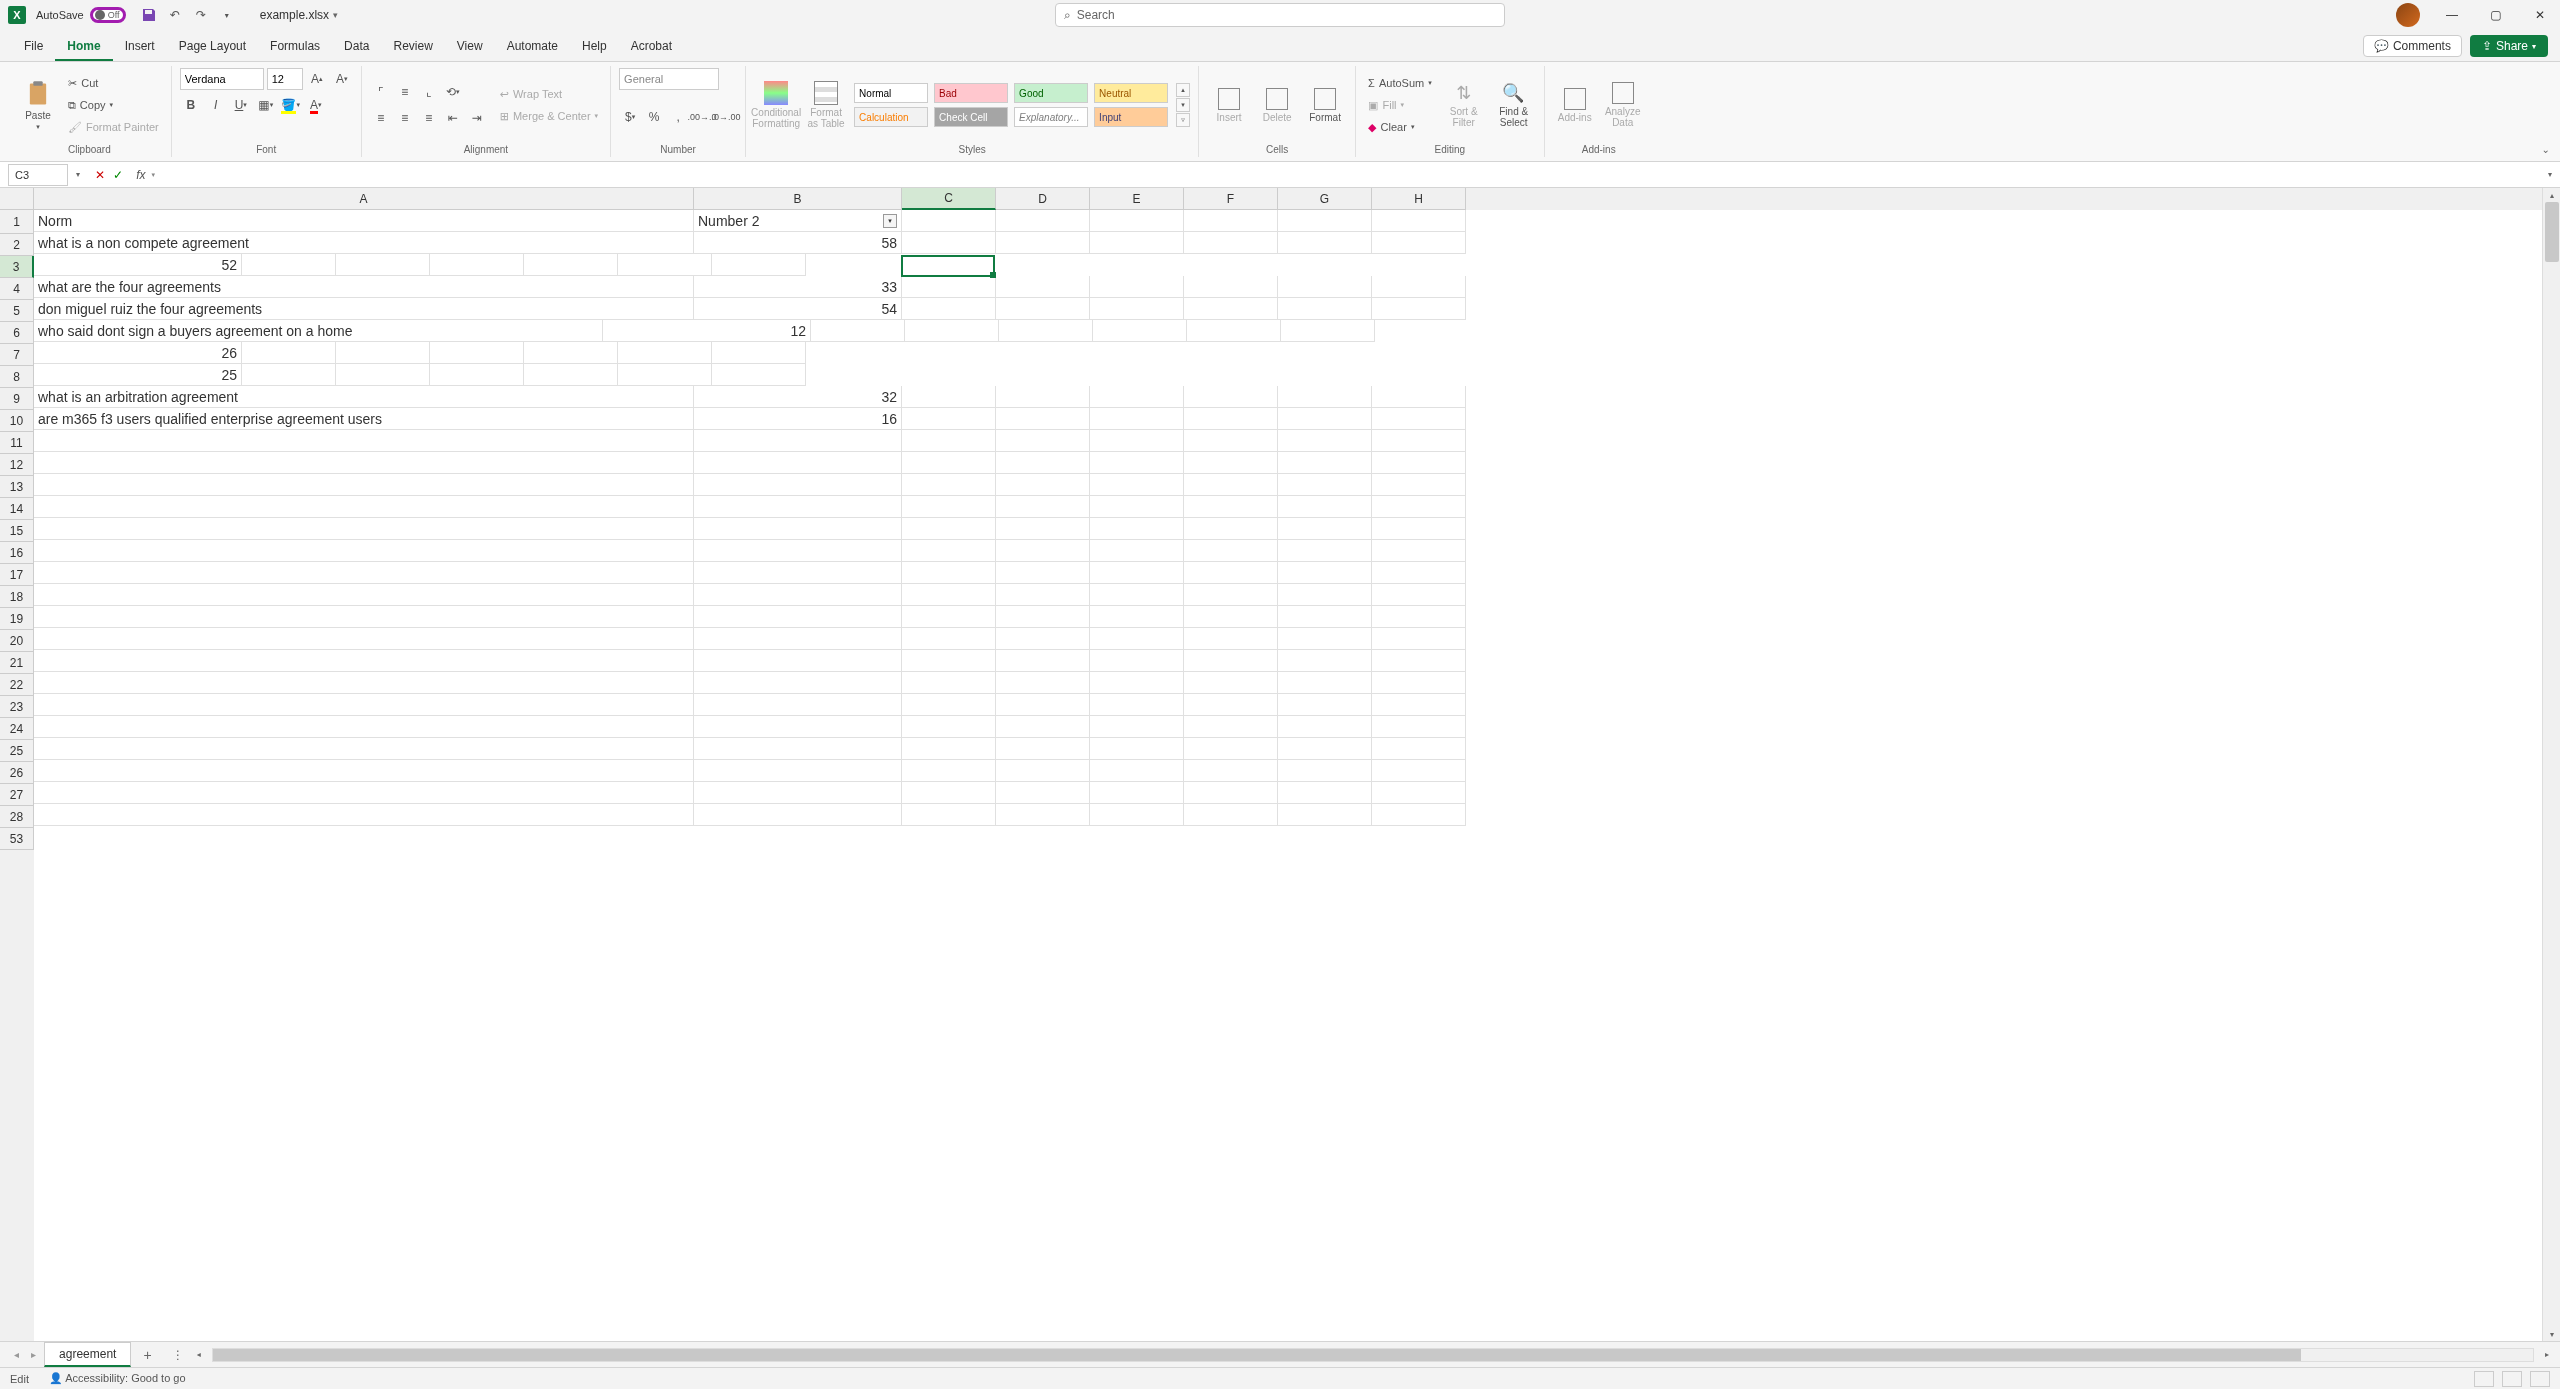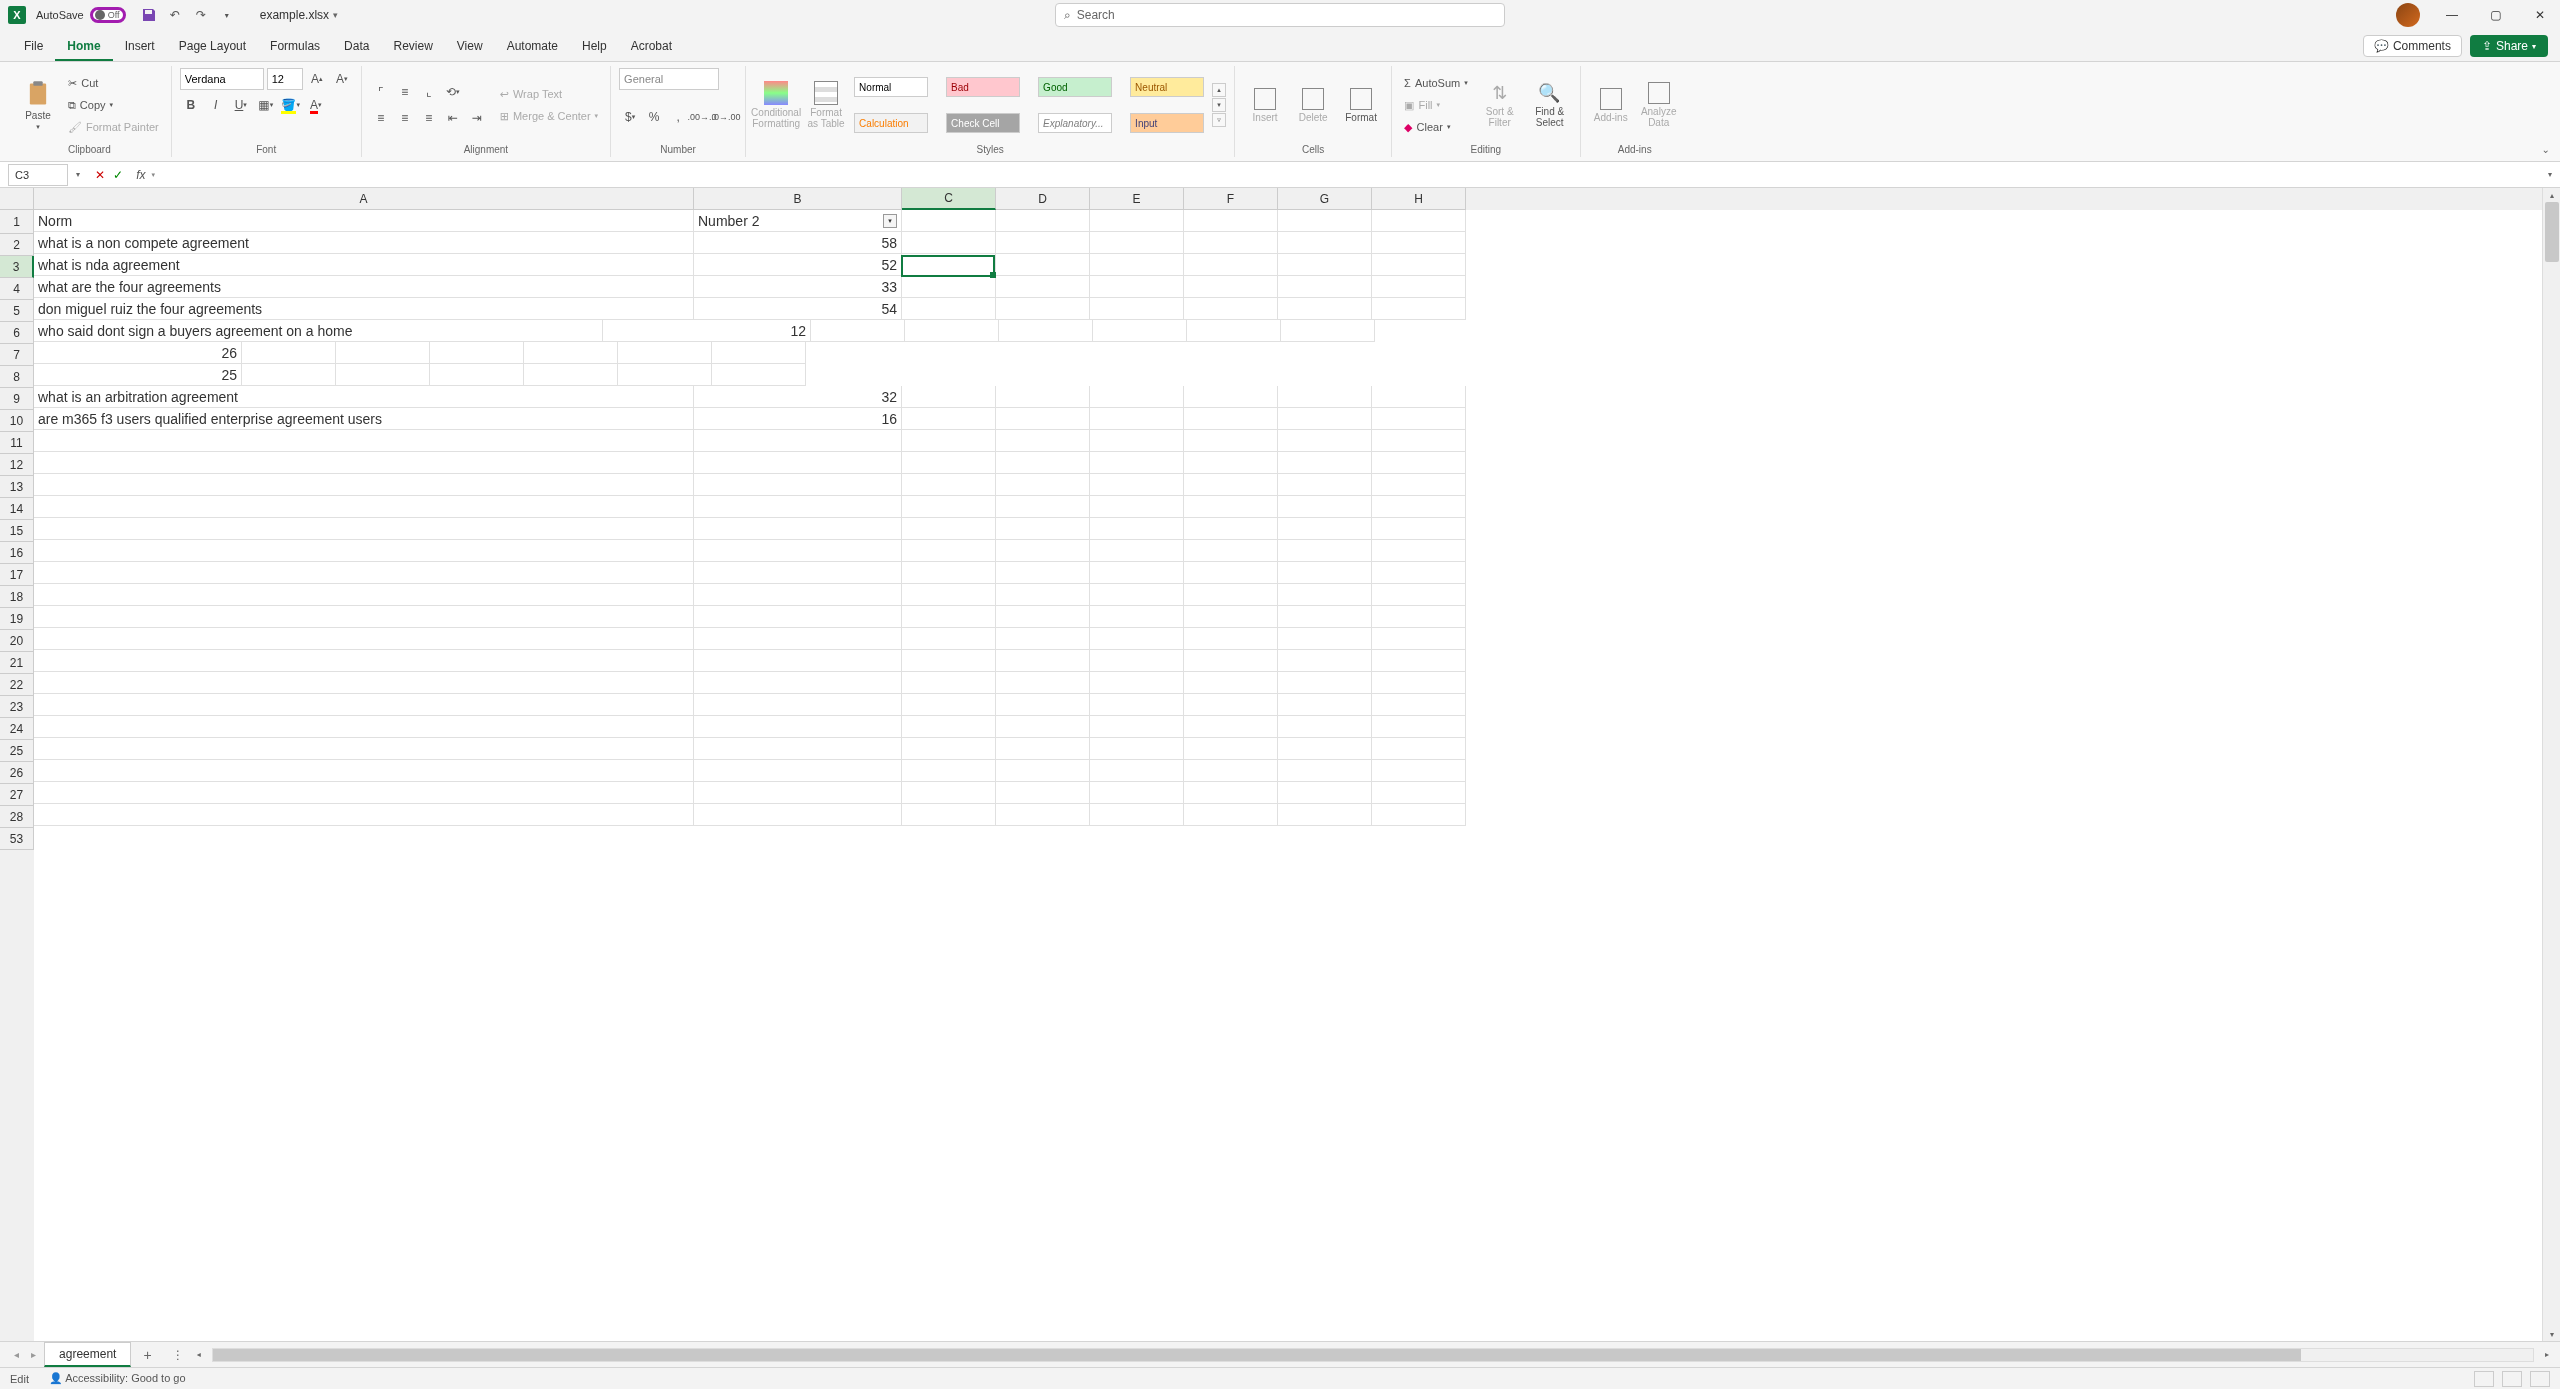--- a/index.html
+++ b/index.html
@@ -264,21 +264,21 @@
   <div class="ribbon-group">
     <div class="ribbon-group-content" style="gap:6px;">
       <div class="rbtn-large" style="color:#aaa;">
         <div style="width:24px;height:24px;background:linear-gradient(#f88,#8f8,#88f);"></div>
         <span style="text-align:center;line-height:1.1;">Conditional Formatting</span>
       </div>
       <div class="rbtn-large" style="color:#aaa;">
         <div style="width:24px;height:24px;border:1px solid #888;background:repeating-linear-gradient(#fff,#fff 5px,#ddd 5px,#ddd 10px);"></div>
         <span style="text-align:center;line-height:1.1;">Format as Table</span>
       </div>
-      <div id="styles-gallery" style="display:grid;grid-template-columns:repeat(4,76px);gap:16px;">
+      <div id="styles-gallery" style="display:grid;grid-template-columns:repeat(4,76px);gap:4px;">
           <div class="style-box" style="background: rgb(255, 255, 255); color: rgb(0, 0, 0);">Normal</div>
           <div class="style-box" style="background: rgb(255, 199, 206); color: rgb(156, 0, 6);">Bad</div>
           <div class="style-box" style="background: rgb(198, 239, 206); color: rgb(0, 97, 0);">Good</div>
           <div class="style-box" style="background: rgb(255, 235, 156); color: rgb(156, 87, 0);">Neutral</div>
           <div class="style-box" style="background: rgb(242, 242, 242); color: rgb(250, 125, 0);">Calculation</div>
           <div class="style-box" style="background: rgb(165, 165, 165); color: rgb(255, 255, 255);">Check Cell</div>
           <div class="style-box" style="background: rgb(255, 255, 255); color: rgb(127, 127, 127); font-style: italic;">Explanatory...</div>
           <div class="style-box" style="background: rgb(255, 204, 153); color: rgb(63, 63, 118);">Input</div>
         </div>
       <div style="display:flex;flex-direction:column;gap:1px;">
@@ -437,23 +437,20 @@
           <span>58</span>
         </div>
         <div class="cell" style="width: 94px;"></div>
         <div class="cell" style="width: 94px;"></div>
         <div class="cell" style="width: 94px;"></div>
         <div class="cell" style="width: 94px;"></div>
         <div class="cell" style="width: 94px;"></div>
         <div class="cell" style="width: 94px;"></div>
       </div>
       <div class="cell-row">
-        <div class="cell" style="width: 660px;">
-          <span>what is nda agreement</span>
-        </div>
         <div class="cell num" style="width: 208px;">
           <span>52</span>
         </div>
         <div class="cell" style="width: 94px;"></div>
         <div class="cell" style="width: 94px;"></div>
         <div class="cell" style="width: 94px;"></div>
         <div class="cell" style="width: 94px;"></div>
         <div class="cell" style="width: 94px;"></div>
         <div class="cell" style="width: 94px;"></div>
       </div>

